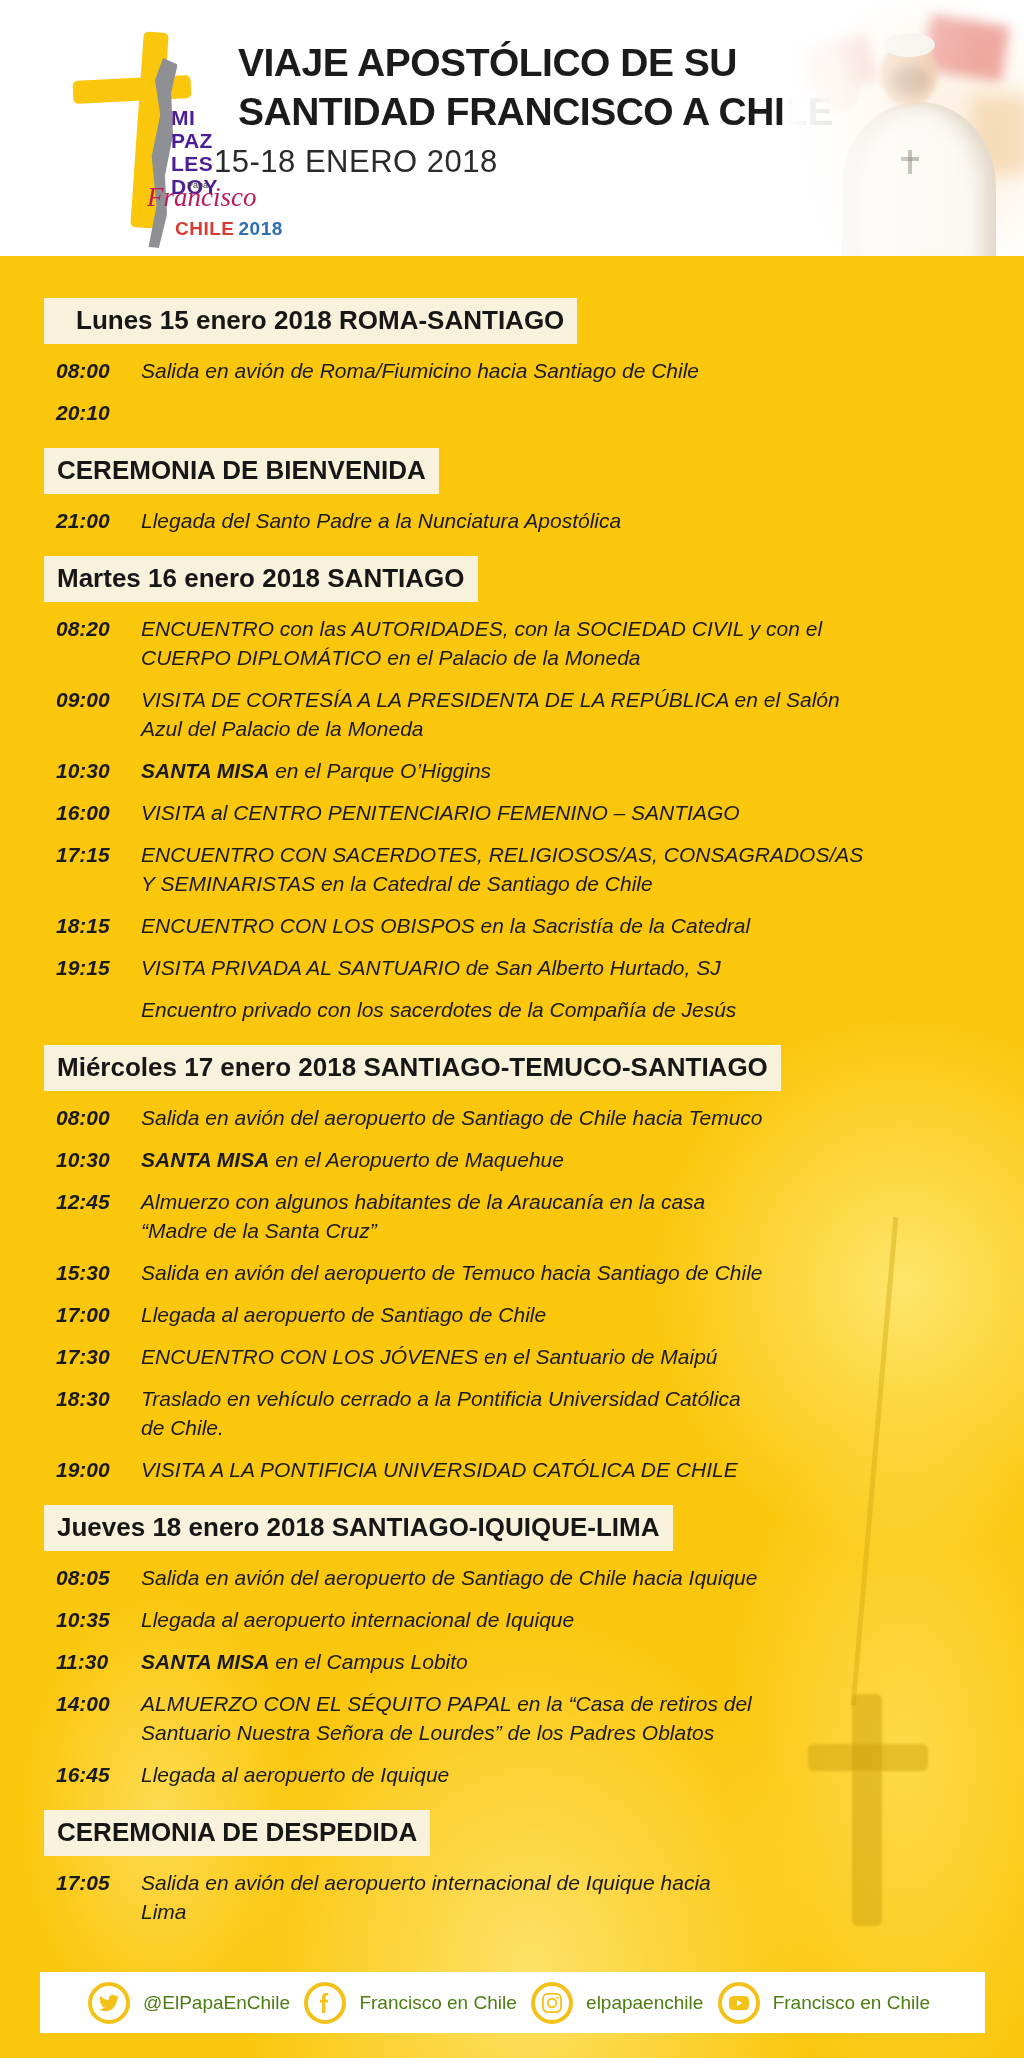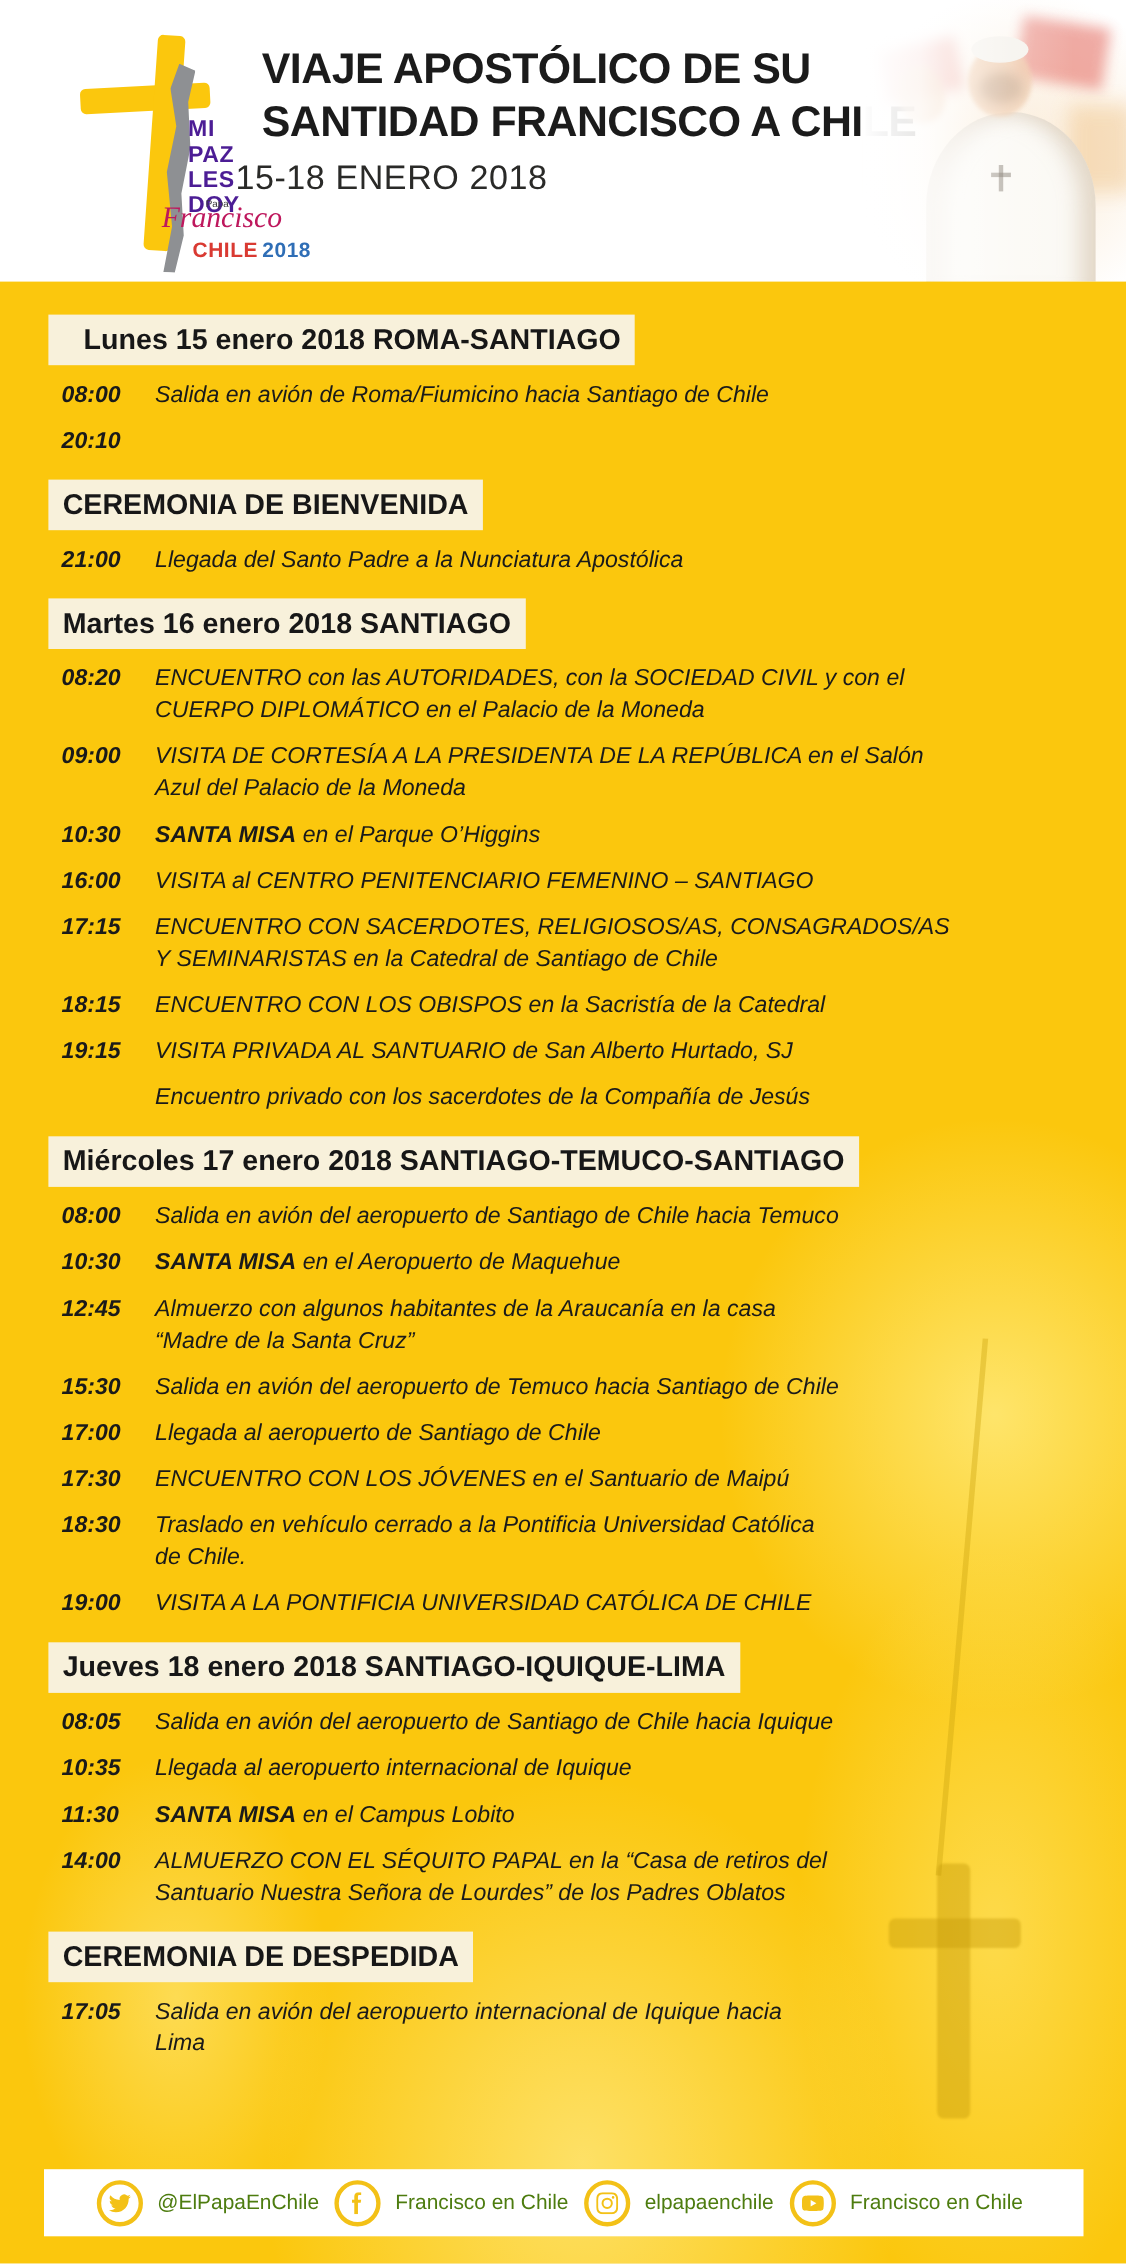--- a/index.html
+++ b/index.html
@@ -54,21 +54,21 @@
   .wm2{left:240px;top:1360px;width:580px;height:700px;background:radial-gradient(closest-side, rgba(255,238,150,.65), rgba(255,238,150,0));}
   .wm3{left:20px;top:1340px;width:280px;height:440px;background:radial-gradient(closest-side, rgba(255,236,140,.55), rgba(255,236,140,0));}
   .wm4{right:-60px;top:1150px;width:360px;height:700px;background:radial-gradient(closest-side, rgba(255,234,125,.55), rgba(255,234,125,0));}
   .wm-chain{left:872px;top:960px;width:5px;height:490px;background:rgba(205,165,15,.4);transform:rotate(5deg);}
   .wm-cross-v{left:852px;top:1438px;width:30px;height:232px;background:rgba(200,158,12,.45);border-radius:6px;filter:blur(1px);}
   .wm-cross-h{left:808px;top:1488px;width:120px;height:27px;background:rgba(200,158,12,.45);border-radius:6px;filter:blur(1px);}
 
   .content{position:relative;padding:30px 0 0 44px;}
   .chip{display:inline-block;background:#F8F1DB;color:#171717;font-weight:bold;font-size:26px;
         padding:7px 13px 8px;margin:8px 0 12px;}
-  .section:first-child .chip{margin-top:0;padding-left:32px;}
+  .section:first-child .chip{margin-top:12px;padding-left:32px;}
   .row{display:flex;padding-left:12px;margin-bottom:13px;font-size:21px;line-height:29px;color:#1A1A1A;font-style:italic;}
   .time{flex:0 0 85px;font-weight:bold;}
   .desc{white-space:pre-line;max-width:782px;}
   .desc b{font-weight:bold;}
 
   
   .footer{position:absolute;left:40px;top:1972px;width:945px;height:61px;background:#ffffff;
           display:flex;align-items:center;justify-content:space-between;
           padding:0 55px 0 48px;box-sizing:border-box;}
   .social{display:flex;align-items:center;}
@@ -237,20 +237,24 @@
         </div>
         <div class="row">
           <span class="time">11:30</span>
           <span class="desc"><b>SANTA MISA</b><span> en el Campus Lobito</span></span>
         </div>
         <div class="row">
           <span class="time">14:00</span>
           <span class="desc"><b></b><span>ALMUERZO CON EL SÉQUITO PAPAL en la “Casa de retiros del
 Santuario Nuestra Señora de Lourdes” de los Padres Oblatos</span></span>
         </div>
+        <div class="row">
+          <span class="time">16:45</span>
+          <span class="desc"><b></b><span>Llegada al aeropuerto de Iquique</span></span>
+        </div>
       </div>
 
       <div class="section">
         <div class="chip">CEREMONIA DE DESPEDIDA</div>
         <div class="row">
           <span class="time">17:05</span>
           <span class="desc"><b></b><span>Salida en avión del aeropuerto internacional de Iquique hacia
 Lima</span></span>
         </div>
       </div>

